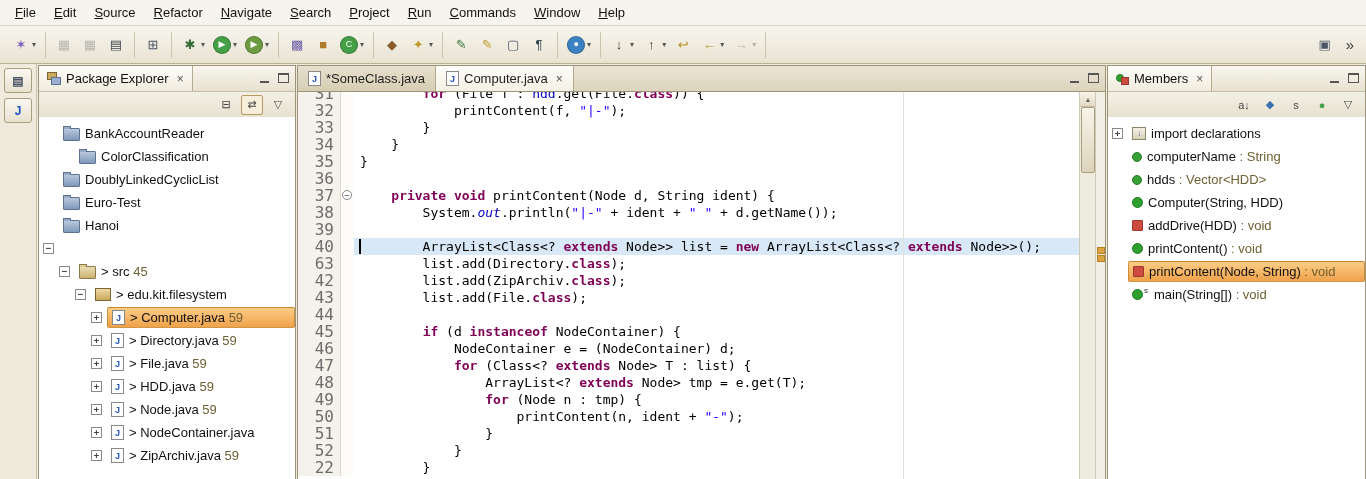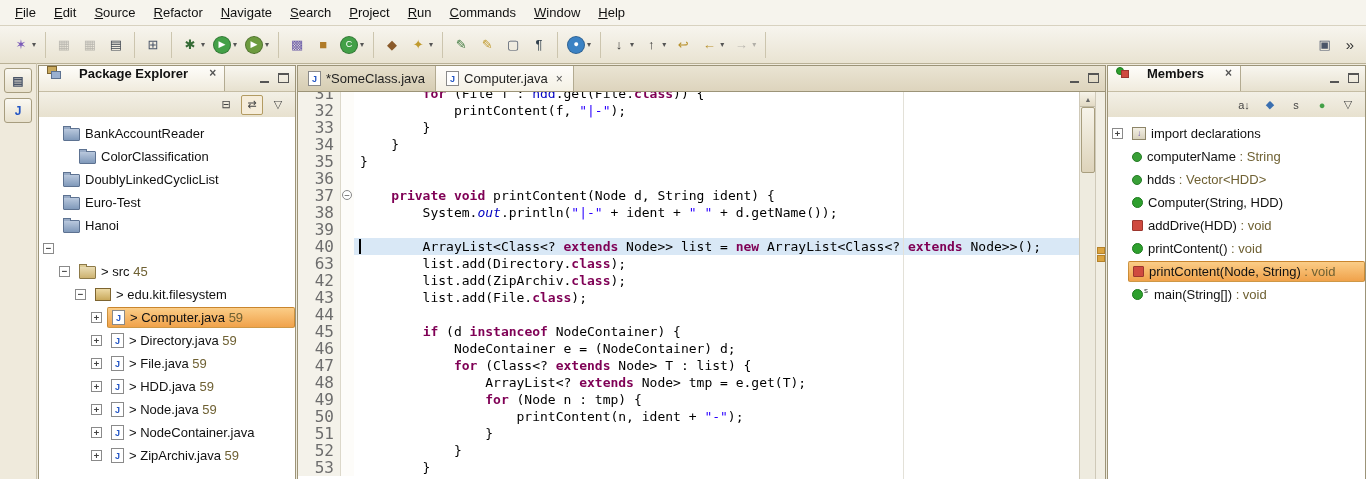--- a/index.html
+++ b/index.html
@@ -33,22 +33,22 @@
   .fbtn{width:26px;height:23px;margin:5px auto 4px auto;border:1px solid #a79d7f;border-radius:3px;
         background:linear-gradient(#faf8f2,#e8e1cd);display:flex;align-items:center;justify-content:center;
         font-size:12px;font-weight:bold;}
   .panel{position:absolute;top:2px;bottom:-1px;background:#fff;border:1px solid #9c9478;}
   .pkg{left:38px;width:256px;}
   .ed{left:297px;width:807px;}
   .mem{left:1107px;width:257px;}
 
   .phead{height:25px;background:linear-gradient(#f8f6ef,#e7e1cf);border-bottom:1px solid #c5bda4;
          display:flex;align-items:stretch;position:relative;}
-  .ptab{display:flex;align-items:flex-start;gap:18px;padding:0 8px;
-        background:linear-gradient(#fefdfa,#f0ebdd);border-right:1px solid #b3ab91;font-size:13px;font-weight:bold;}
+  .ptab{display:flex;align-items:center;gap:5px;padding:0 8px;
+        background:linear-gradient(#fefdfa,#f0ebdd);border-right:1px solid #b3ab91;font-size:13px;}
   .tclose{color:#555;font-size:12px;margin-left:3px;cursor:default;}
   .pctl{margin-left:auto;display:flex;align-items:center;padding-right:4px;}
   .wbtn{width:15px;height:13px;margin-left:4px;position:relative;}
   .wbtn.min::after{content:"";position:absolute;left:3px;right:3px;bottom:2px;height:2px;background:#555;}
   .wbtn.max::after{content:"";position:absolute;left:2px;right:2px;top:1px;bottom:2px;border:1px solid #555;border-top-width:2px;}
 
   .ptools{height:25px;background:linear-gradient(#f3f0e6,#e7e1cf);border-bottom:1px solid #cfc8b2;
           display:flex;justify-content:flex-end;align-items:center;padding:0 6px;gap:4px;}
   .mbtn{min-width:20px;height:18px;display:flex;align-items:center;justify-content:center;
         font-size:11px;border:1px solid transparent;border-radius:2px;}
@@ -508,21 +508,21 @@
                 <span class="lnum">51</span>
                 <span class="lfold"></span>
                 <span class="ltext"><span class="tk-p">                }</span></span>
               </div>
               <div class="lrow">
                 <span class="lnum">52</span>
                 <span class="lfold"></span>
                 <span class="ltext"><span class="tk-p">            }</span></span>
               </div>
               <div class="lrow">
-                <span class="lnum">53</span>
+                <span class="lnum">22</span>
                 <span class="lfold"></span>
                 <span class="ltext"><span class="tk-p">        }</span></span>
               </div>
             </div>
           <div class="pmargin"></div>
         </div>
         <div class="sb">
           <div class="sbup">▲</div>
           <div class="thumb"></div>
         </div>

